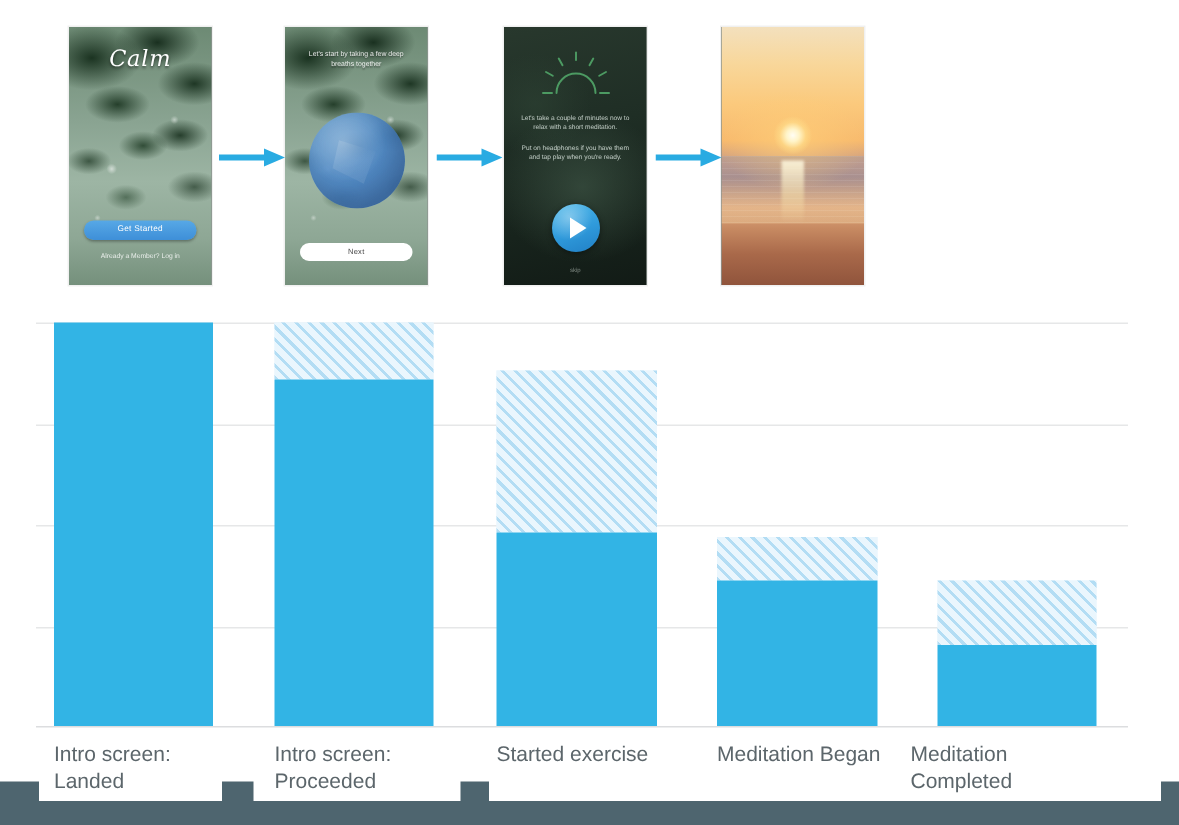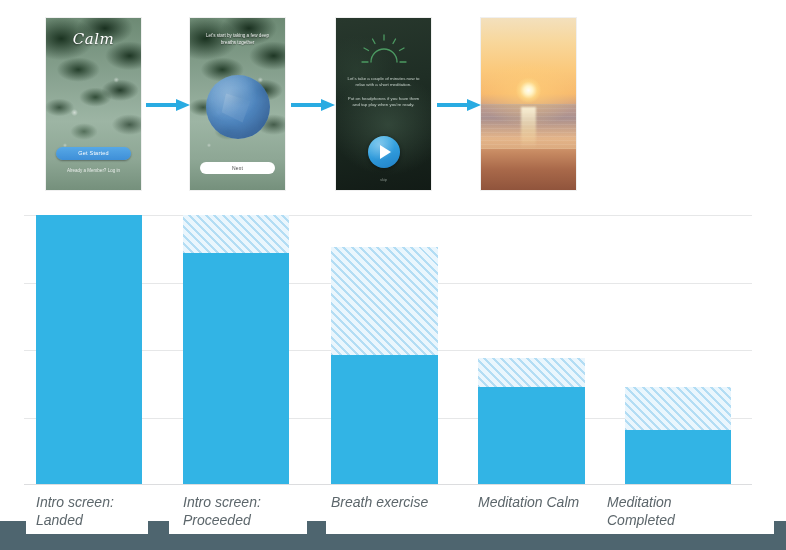--- a/index.html
+++ b/index.html
@@ -271,21 +271,20 @@
   .arrow-2 { left: 291px; }
   .arrow-3 { left: 437px; }
 
   
   #funnel-chart {
     position: absolute;
     left: 0;
     top: 205px;
     width: 756px;
     height: 345px;
-    font-style: italic;
   }
   .grid-line {
     position: absolute;
     left: 24px;
     width: 728px;
     height: 1px;
     background: #e6e7e8;
   }
   .axis-baseline {
     position: absolute;
@@ -430,22 +429,22 @@
       <div class="bar-group" style="left: 625px; width: 106px; height: 269px;">
         <div class="bar-hatch" style="bottom: 53.8px; height: 43.04px;"></div>
         <div class="bar-solid" style="height: 53.8px;"></div>
       </div>
     </div>
   <div id="labels-layer">
       <div class="bar-label" style="left: 36px; width: 146px;">Intro screen:
 Landed</div>
       <div class="bar-label" style="left: 183px; width: 146px;">Intro screen:
 Proceeded</div>
-      <div class="bar-label" style="left: 331px; width: 147px;">Breath exercise</div>
-      <div class="bar-label" style="left: 478px; width: 147px;">Meditation Calm</div>
+      <div class="bar-label" style="left: 331px; width: 147px;">Started exercise</div>
+      <div class="bar-label" style="left: 478px; width: 147px;">Meditation Began</div>
       <div class="bar-label" style="left: 607px; width: 146px;">Meditation
 Completed</div>
     </div>
 </div>
 
 <div id="footer-band"></div>
 <div class="footer-tooth" style="left:0px;   width:26px;"></div>
 <div class="footer-tooth" style="left:148px; width:21px;"></div>
 <div class="footer-tooth" style="left:307px; width:19px;"></div>
 <div class="footer-tooth" style="left:774px; width:12px;"></div>

